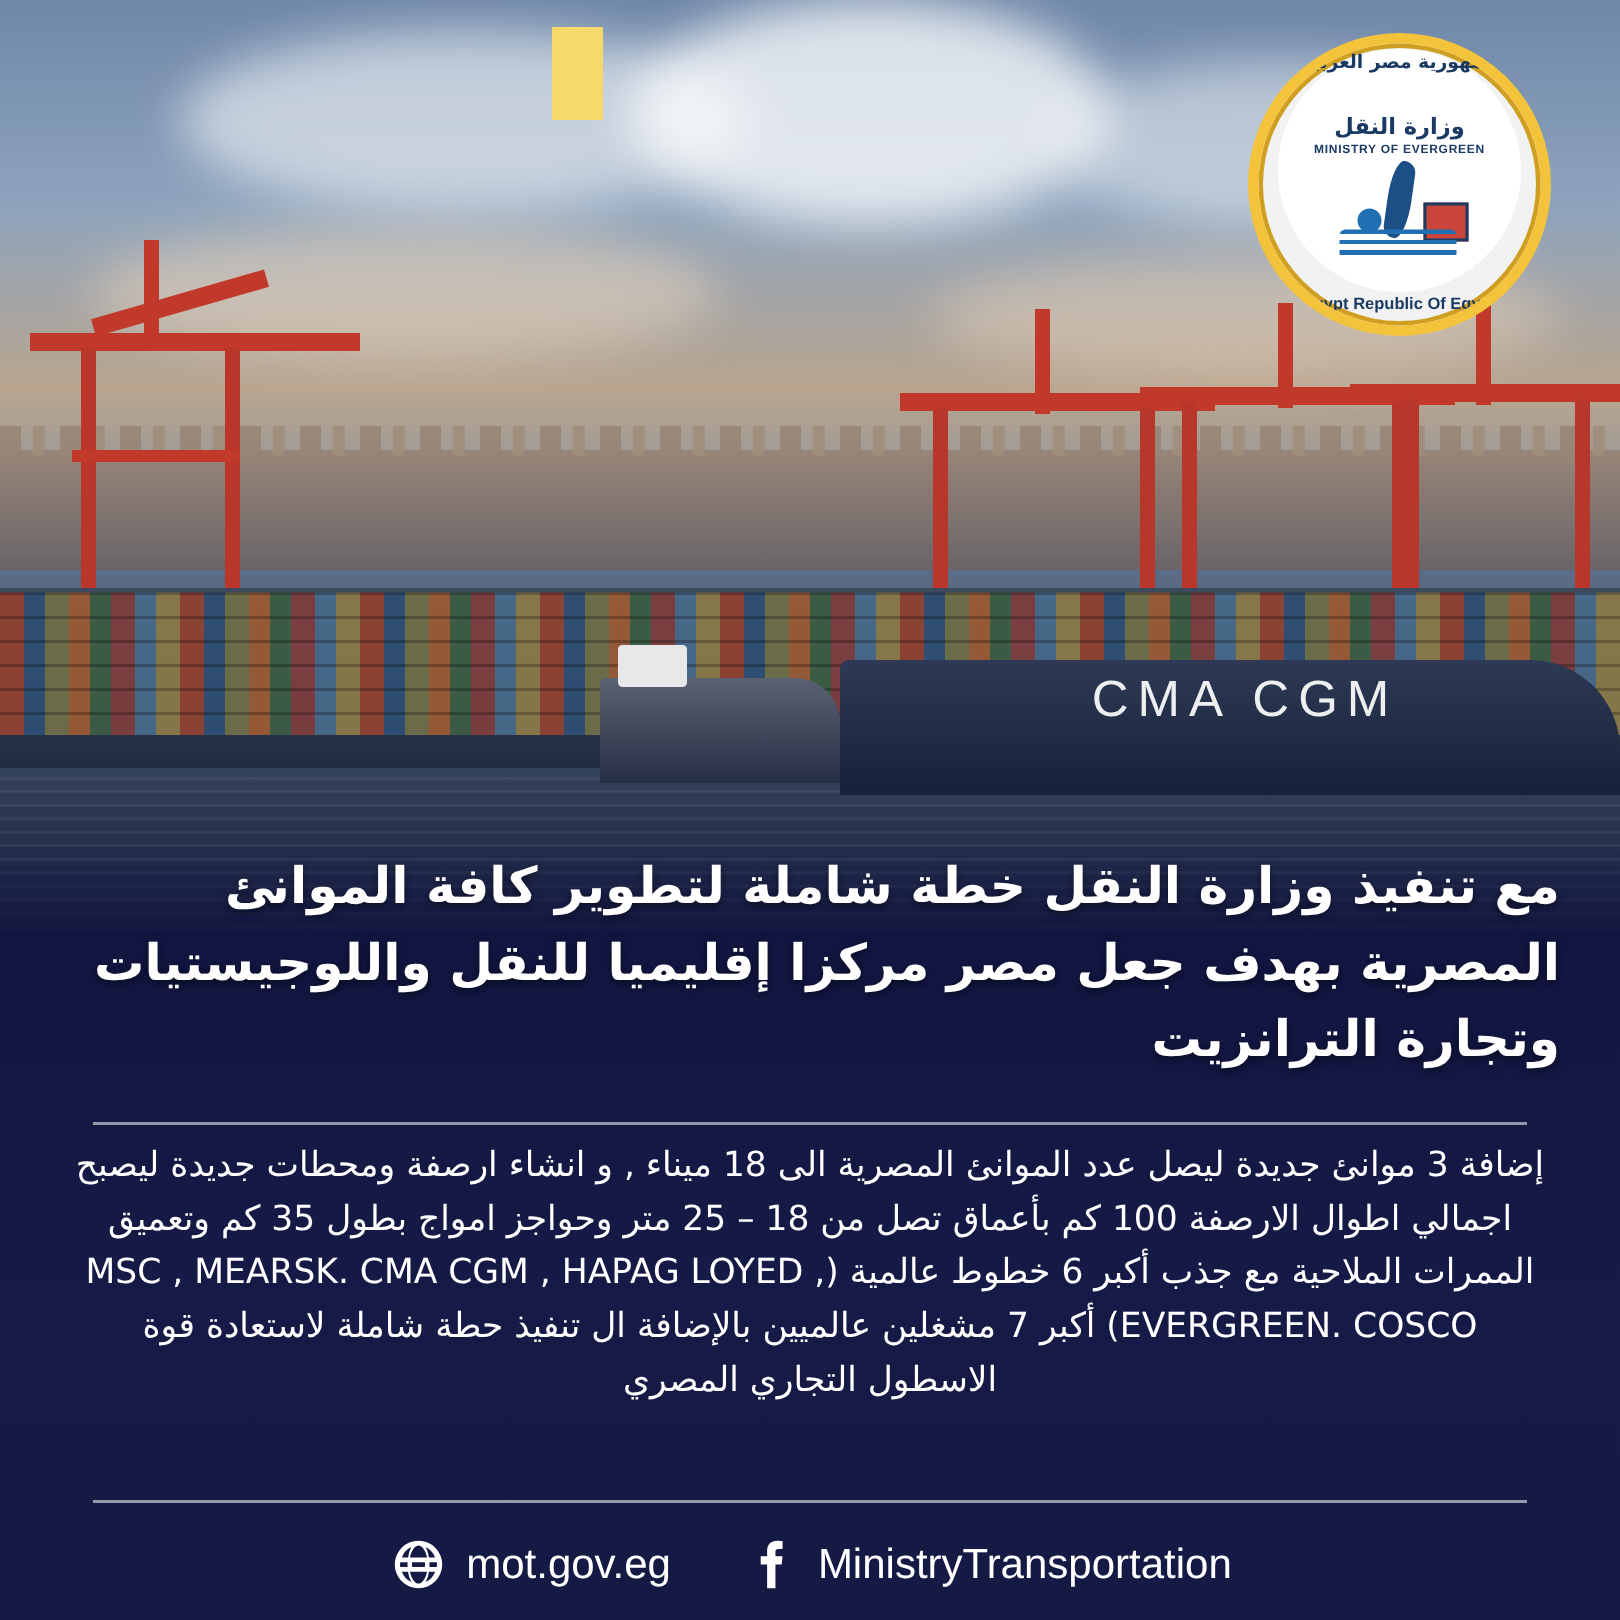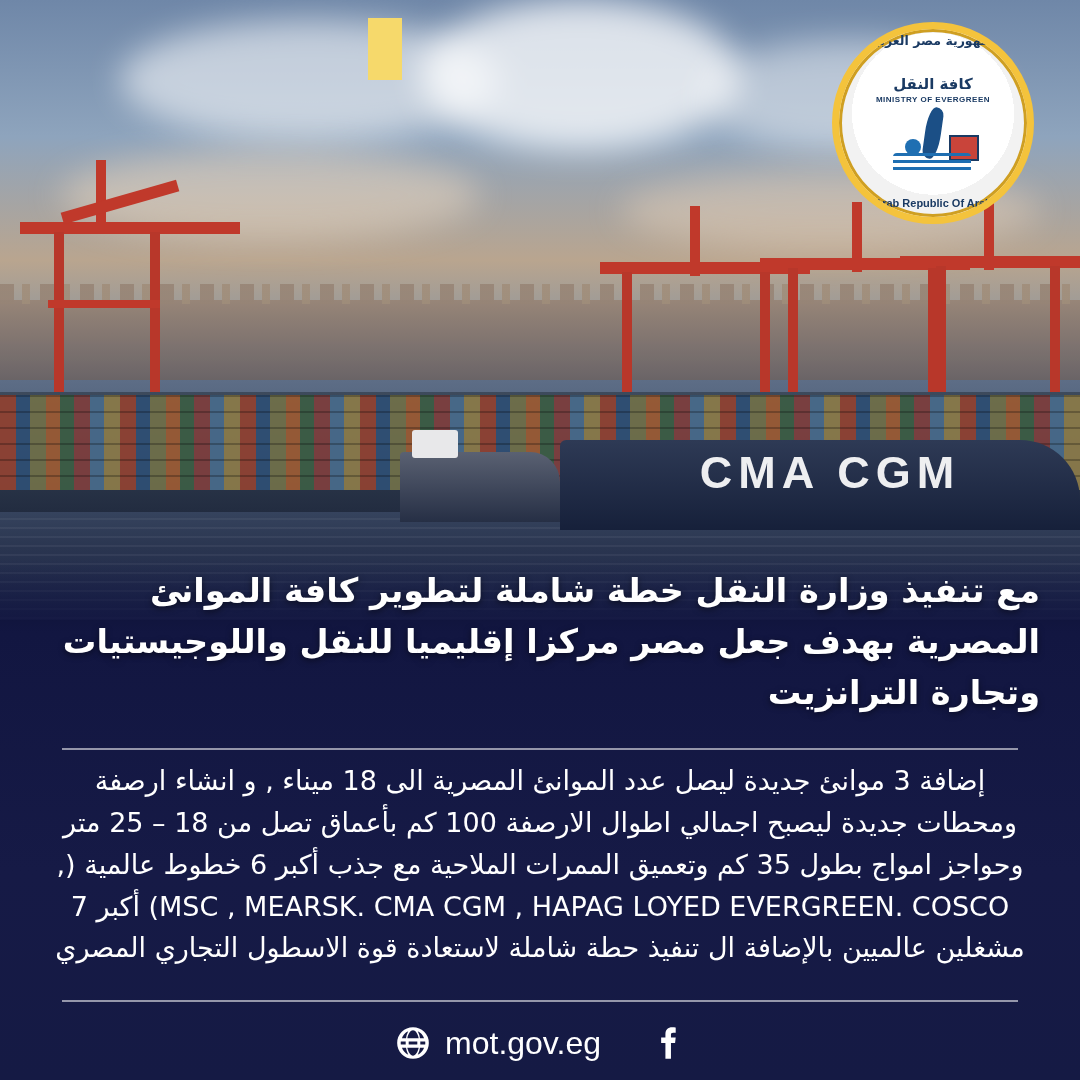--- a/index.html
+++ b/index.html
@@ -95,22 +95,22 @@
     left: 560px; top: 440px;
     width: 520px; height: 90px;
     background: linear-gradient(180deg, #2e3a55, #16203a);
     border-radius: 6px 60px 0 0;
   }
   .ship-band {
     position: absolute;
     left: 600px; top: 447px;
     width: 460px; height: 34px;
     color: #fff;
-    font-weight: bold;
-    font-size: 45px;
+    font-weight: normal;
+    font-size: 34px;
     letter-spacing: 6px;
     text-align: center;
     font-family: "Liberation Sans", sans-serif;
     opacity: .92;
   }
   .smallship {
     position: absolute;
     left: 400px; top: 452px;
     width: 160px; height: 70px;
     background: linear-gradient(180deg, #5a6172, #262f45);
@@ -241,41 +241,41 @@
   }
   .rule-top { top: 748px; }
   .rule-bottom { top: 1000px; }
 
   .paragraph {
     position: absolute;
     left: 50px; top: 760px;
     width: 980px;
     text-align: center;
     color: #ffffff;
-    font-size: 27px;
+    font-size: 23px;
     line-height: 1.55;
   }
 
   
   .footer {
     position: absolute;
     left: 0; top: 1006px;
     width: 1080px; height: 74px;
     display: flex;
     align-items: center;
     justify-content: center;
     gap: 46px;
     direction: ltr;
   }
   .f-item {
     display: flex;
     align-items: center;
     gap: 12px;
     color: #ffffff;
-    font-size: 32px;
+    font-size: 28px;
     font-family: "Liberation Sans", sans-serif;
   }
   .ico {
     width: 40px; height: 40px;
     display: inline-flex;
     align-items: center;
     justify-content: center;
     color: #ffffff;
   }
   .ico svg { width: 38px; height: 38px; fill: #ffffff; }
@@ -328,29 +328,29 @@
     <div class="smallship-top"></div>
 
     <div class="ship"></div>
     <div class="ship-band">CMA CGM</div>
   </div>
 
   <div class="ribbon-tick"></div>
 
   <div class="logo">
     <div class="logo-ring-text">جمهورية مصر العربية</div>
-    <div class="logo-title">كافة النقل</div>
+    <div class="logo-title">وزارة النقل</div>
     <div class="logo-sub">MINISTRY OF EVERGREEN</div>
     <div class="logo-emblem">
       <div class="logo-sail"></div>
       <div class="logo-dot"></div>
       <div class="logo-box"></div>
       <div class="logo-wave"></div>
     </div>
-    <div class="logo-ring-text-bottom">Arab Republic Of Arab</div>
+    <div class="logo-ring-text-bottom">Egypt Republic Of Egypt</div>
   </div>
 
   <div class="body-bg"></div>
 
   <div class="headline">مع تنفيذ وزارة النقل خطة شاملة لتطوير كافة الموانئ المصرية بهدف جعل مصر مركزا إقليميا للنقل واللوجيستيات وتجارة الترانزيت</div>
 
   <div class="rule rule-top"></div>
   <div class="paragraph">إضافة 3 موانئ جديدة ليصل عدد الموانئ المصرية الى 18 ميناء , و انشاء ارصفة ومحطات جديدة ليصبح اجمالي اطوال الارصفة 100 كم بأعماق تصل من 18 – 25 متر وحواجز امواج بطول 35 كم وتعميق الممرات الملاحية مع جذب أكبر 6 خطوط عالمية (, MSC , MEARSK. CMA CGM , HAPAG LOYED EVERGREEN. COSCO) أكبر 7 مشغلين عالميين بالإضافة ال تنفيذ حطة شاملة لاستعادة قوة الاسطول التجاري المصري</div>
   <div class="rule rule-bottom"></div>
 
@@ -365,16 +365,17 @@
       <span>mot.gov.eg</span>
     </div>
 
 
     <div class="f-item">
       <span class="ico">
         <svg viewBox="0 0 24 24">
             <path d="M14.5 8.5V6.8c0-.8.2-1.3 1.4-1.3h1.6V2.2C17.1 2.1 16.2 2 15.2 2c-2.5 0-4.2 1.5-4.2 4.3v2.2H8.3V12H11v10h3.5V12h2.6l.4-3.5h-3z"></path>
           </svg>
       </span>
+      <span>MinistryTransportation</span>
     </div>
 
   </div>
 </div>
 
 </body></html>

